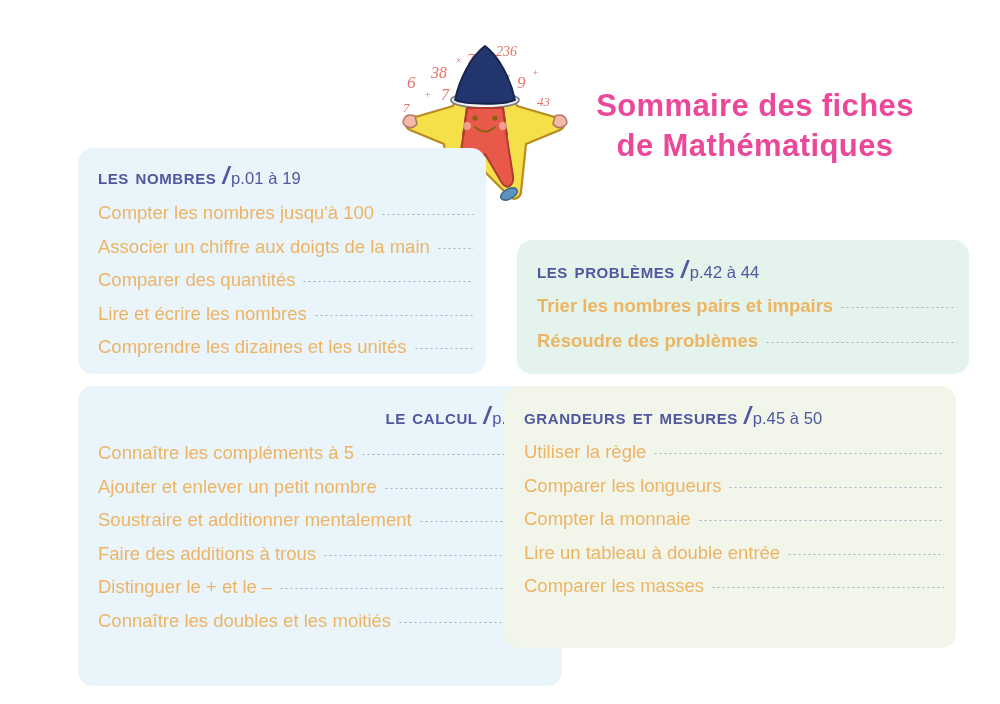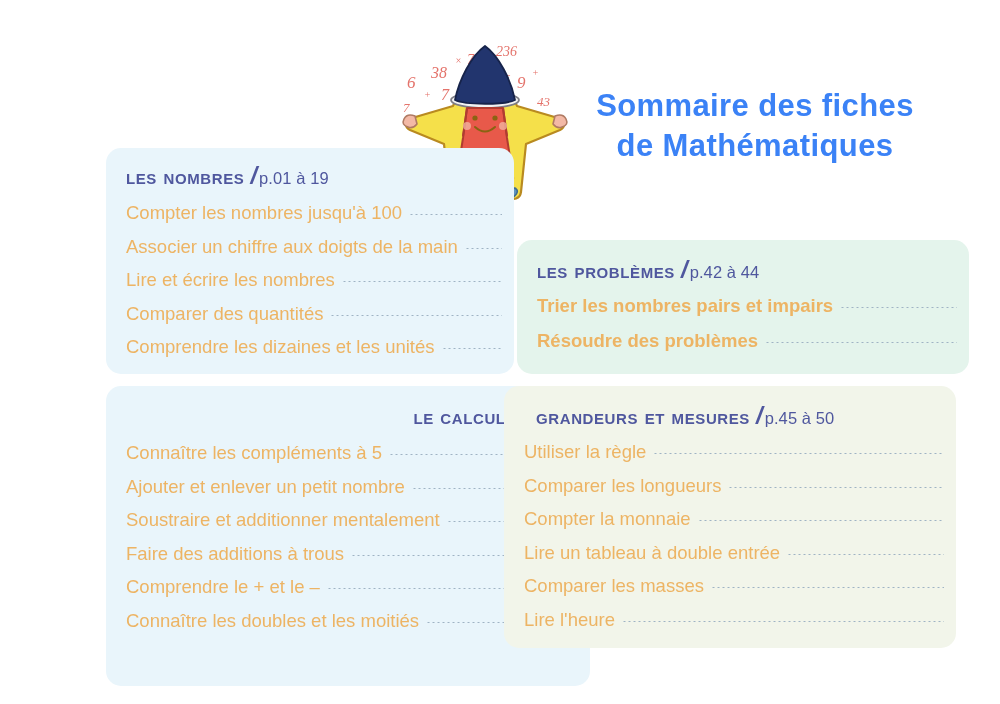--- a/index.html
+++ b/index.html
@@ -16,21 +16,21 @@
     -webkit-font-smoothing: antialiased;
   }
 
   
   #page-title {
     position: absolute;
     left: 560px;
     top: 86px;
     width: 390px;
     text-align: center;
-    color: #3b82f6;
+    color: #ec4899;
     font-size: 31px;
     line-height: 40px;
     font-weight: bold;
     letter-spacing: 0.4px;
   }
   #page-title .tl { display: block; }
 
   
   #mascot {
     position: absolute;
@@ -40,21 +40,21 @@
     height: 182px;
   }
   #mascot svg { display: block; width: 180px; height: 182px; }
 
   
   .card {
     position: absolute;
     border-radius: 15px;
     box-sizing: border-box;
   }
-  .card-blue  { background: #e9f5fb; margin-left: 28px; }
+  .card-blue  { background: #e9f5fb; }
   .card-mint  { background: #e4f4ec; margin-left: 13px; }
   .card-ivory { background: #f2f5ea; }
 
   #card-nombres   { left: 78px;  top: 148px; width: 408px; height: 226px; }
   #card-calcul    { left: 78px;  top: 386px; width: 484px; height: 300px; text-align: right; }
   #card-problemes { left: 504px; top: 240px; width: 452px; height: 134px; }
   #card-grandeurs { left: 504px; top: 386px; width: 452px; height: 262px; }
 
   
   .card-head {
@@ -78,21 +78,21 @@
   }
   .card-head .hd-pages {
     font-size: 16.5px;
     font-weight: normal;
     letter-spacing: 0.1px;
   }
 
   #card-nombres   .card-head { padding-top: 14px; }
   #card-calcul    .card-head { padding-top: 16px; }
   #card-problemes .card-head { padding-top: 16px; }
-  #card-grandeurs .card-head { padding-top: 16px; margin-left: 12px; }
+  #card-grandeurs .card-head { padding-top: 16px; }
 
   
   .items { list-style: none; margin: 0; padding: 6px 0 0 0; }
   .item {
     display: flex;
     align-items: baseline;
     color: #edb464;
     font-size: 18.5px;
     line-height: 34px;
     padding-left: 20px;
@@ -191,28 +191,28 @@
   <ul class="items">
     <li class="item">
       <span class="item-label">Compter les nombres jusqu'à 100</span>
       <span class="leader"></span>
     </li>
     <li class="item">
       <span class="item-label">Associer un chiffre aux doigts de la main</span>
       <span class="leader"></span>
     </li>
     <li class="item">
+      <span class="item-label">Comparer des quantités</span>
+      <span class="leader"></span>
+    </li>
+    <li class="item">
       <span class="item-label">Lire et écrire les nombres</span>
       <span class="leader"></span>
     </li>
     <li class="item">
-      <span class="item-label">Comparer des quantités</span>
-      <span class="leader"></span>
-    </li>
-    <li class="item">
       <span class="item-label">Comprendre les dizaines et les unités</span>
       <span class="leader"></span>
     </li>
   </ul>
 </section>
 
 <section class="card card-blue" id="card-calcul">
   <div class="card-head">
     <span class="hd-title">Le calcul</span><span class="hd-slash">/</span><span class="hd-pages">p.20 à 41</span>
   </div>
@@ -227,21 +227,21 @@
     </li>
     <li class="item">
       <span class="item-label">Soustraire et additionner mentalement</span>
       <span class="leader"></span>
     </li>
     <li class="item">
       <span class="item-label">Faire des additions à trous</span>
       <span class="leader"></span>
     </li>
     <li class="item">
-      <span class="item-label">Comprendre le + et le –</span>
+      <span class="item-label">Distinguer le + et le –</span>
       <span class="leader"></span>
     </li>
     <li class="item">
       <span class="item-label">Connaître les doubles et les moitiés</span>
       <span class="leader"></span>
     </li>
   </ul>
 </section>
 
 <section class="card card-mint" id="card-problemes">
@@ -278,18 +278,14 @@
       <span class="leader"></span>
     </li>
     <li class="item">
       <span class="item-label">Lire un tableau à double entrée</span>
       <span class="leader"></span>
     </li>
     <li class="item">
       <span class="item-label">Comparer les masses</span>
       <span class="leader"></span>
     </li>
-    <li class="item">
-      <span class="item-label">Lire l'heure</span>
-      <span class="leader"></span>
-    </li>
   </ul>
 </section>
 
 </body></html>

